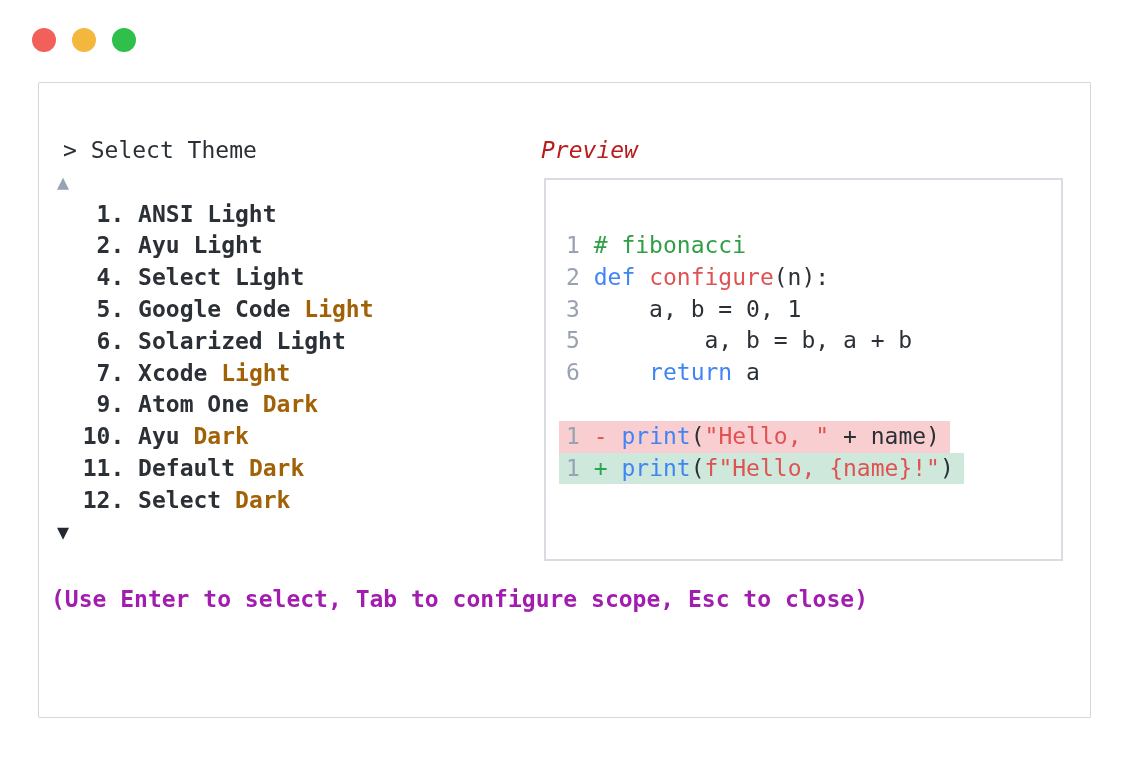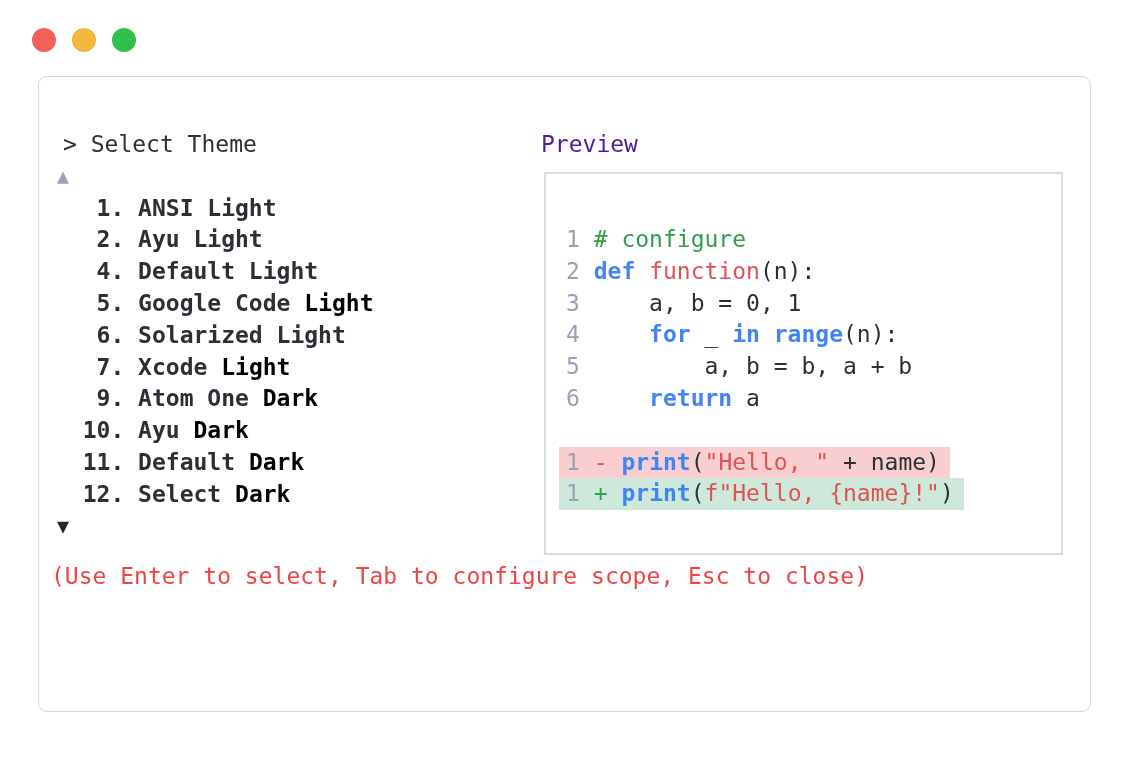--- a/index.html
+++ b/index.html
@@ -12,49 +12,49 @@
   }
   
   .traffic{position:absolute;top:28px;left:32px;display:flex;gap:16px;}
   .dot{width:24px;height:24px;border-radius:50%;}
   .dot.red{background:#f2605a;}
   .dot.yellow{background:#f4b73d;}
   .dot.green{background:#2ec04a;}
 
   
   .panel{
-    position:absolute;left:38px;top:76px;width:1053px;height:636px;
-    border:1.5px solid #d3d8e0;border-radius:9px;background:#ffffff;
+    position:absolute;left:38px;top:82px;width:1053px;height:636px;
+    border:1.5px solid #d3d8e0;border-radius:1px;background:#ffffff;
     box-sizing:border-box;
   }
 
   .line{height:31.8px;line-height:31.8px;font-size:23px;white-space:pre;}
 
   
   .left-col{position:absolute;left:16px;top:52px;}
   .prompt{padding-left:8px;color:#2b3036;}
   .scroll{padding-left:2px;}
   .scroll.up{color:#97a3b5;font-size:20px;}
   .scroll.down{color:#23272e;font-size:20px;}
   .row{color:#2b3036;cursor:default;font-weight:bold;}
-  .row .variant{color:#000000;}
+  .row .variant{color:#a16207;}
   .row .variant:not(:empty)::before{content:" ";}
   .row.selected, .row.selected .name, .row.selected .prefix{color:#34a853;}
-  .help{margin-top:19px;margin-left:-4px;color:#ef4444;}
+  .help{margin-top:36px;margin-left:-4px;color:#a21caf;font-weight:bold;}
 
   
-  .preview-label{position:absolute;left:502px;top:52px;color:#4c1d95;}
+  .preview-label{position:absolute;left:502px;top:52px;color:#b91c1c;font-style:italic;}
   .preview-box{
     position:absolute;left:505px;top:95px;width:519px;height:383px;
     border:2px solid #d9dde3;background:#ffffff;box-sizing:border-box;
     padding:50px 0 0 20px;overflow:hidden;
   }
   .tok-num{color:#99a2b2;}
   .tok-com{color:#2f9e44;}
-  .tok-kw{color:#4184f3;font-weight:bold;}
+  .tok-kw{color:#4184f3;}
   .tok-fn{color:#e05252;}
   .tok-str{color:#e05252;}
   .tok-pl{color:#2b3036;}
   .diff-gap{height:31.8px;}
   .band{display:inline-block;margin-left:-7px;padding:0 10px 0 7px;}
   .band.removed{background:#f8ced1;}
   .band.added{background:#cee9db;}
   .sign-minus{color:#e05252;}
   .sign-plus{color:#2da44e;}
 </style>
@@ -68,41 +68,40 @@
 </div>
 
 <div class="panel">
 
   <div class="left-col">
     <div class="line prompt">&gt; Select Theme</div>
     <div class="line scroll up">▲</div>
 
     <div class="line row"><span class="prefix">   1. </span><span class="name">ANSI Light</span><span class="variant"></span></div>
     <div class="line row"><span class="prefix">   2. </span><span class="name">Ayu Light</span><span class="variant"></span></div>
-    <div class="line row"><span class="prefix">   4. </span><span class="name">Default Light</span><span class="variant"></span></div>
+    <div class="line row"><span class="prefix">   4. </span><span class="name">Select Light</span><span class="variant"></span></div>
     <div class="line row"><span class="prefix">   5. </span><span class="name">Google Code</span><span class="variant">Light</span></div>
     <div class="line row"><span class="prefix">   6. </span><span class="name">Solarized Light</span><span class="variant"></span></div>
     <div class="line row"><span class="prefix">   7. </span><span class="name">Xcode</span><span class="variant">Light</span></div>
     <div class="line row"><span class="prefix">   9. </span><span class="name">Atom One</span><span class="variant">Dark</span></div>
     <div class="line row"><span class="prefix">  10. </span><span class="name">Ayu</span><span class="variant">Dark</span></div>
     <div class="line row"><span class="prefix">  11. </span><span class="name">Default</span><span class="variant">Dark</span></div>
     <div class="line row"><span class="prefix">  12. </span><span class="name">Select</span><span class="variant">Dark</span></div>
 
     <div class="line scroll down">▼</div>
     <div class="line help">(Use Enter to select, Tab to configure scope, Esc to close)</div>
   </div>
 
   <div class="line preview-label">Preview</div>
 
   <div class="preview-box">
     <div id="preview-code">
-        <div class="line"><span class="tok-num">1</span> <span class="tok-com"># configure</span></div>
-        <div class="line"><span class="tok-num">2</span> <span class="tok-kw">def</span><span class="tok-pl"> </span><span class="tok-fn">function</span><span class="tok-pl">(n):</span></div>
+        <div class="line"><span class="tok-num">1</span> <span class="tok-com"># fibonacci</span></div>
+        <div class="line"><span class="tok-num">2</span> <span class="tok-kw">def</span><span class="tok-pl"> </span><span class="tok-fn">configure</span><span class="tok-pl">(n):</span></div>
         <div class="line"><span class="tok-num">3</span> <span class="tok-pl">    a, b = 0, 1</span></div>
-        <div class="line"><span class="tok-num">4</span> <span class="tok-pl">    </span><span class="tok-kw">for</span><span class="tok-pl"> _ </span><span class="tok-kw">in</span><span class="tok-pl"> </span><span class="tok-kw">range</span><span class="tok-pl">(n):</span></div>
         <div class="line"><span class="tok-num">5</span> <span class="tok-pl">        a, b = b, a + b</span></div>
         <div class="line"><span class="tok-num">6</span> <span class="tok-pl">    </span><span class="tok-kw">return</span><span class="tok-pl"> a</span></div>
       </div>
     <div class="diff-gap"></div>
     <div id="preview-diff">
         <div class="line"><span class="band removed"><span class="tok-num">1</span> <span class="sign-minus">-</span> <span class="tok-kw">print</span><span class="tok-pl">(</span><span class="tok-str">"Hello, "</span><span class="tok-pl"> + name)</span></span></div>
         <div class="line"><span class="band added"><span class="tok-num">1</span> <span class="sign-plus">+</span> <span class="tok-kw">print</span><span class="tok-pl">(</span><span class="tok-str">f"Hello, {name}!"</span><span class="tok-pl">)</span></span></div>
       </div>
   </div>
 

